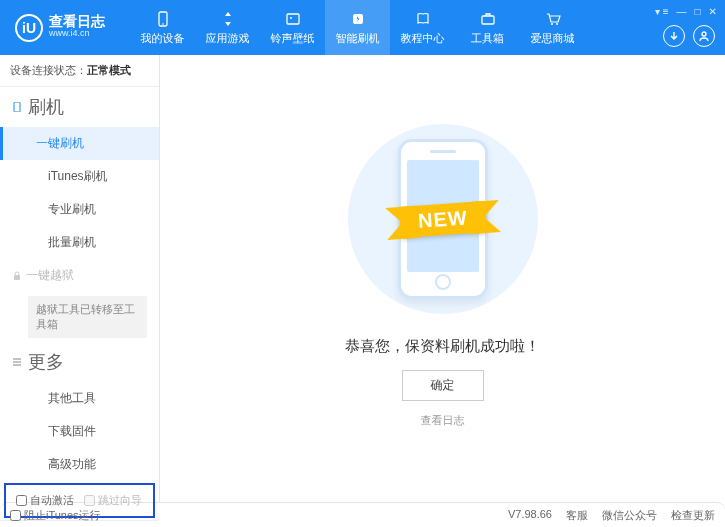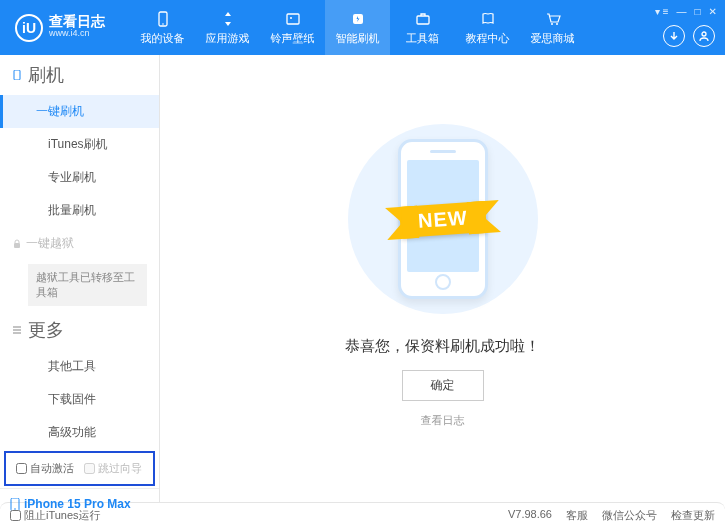--- a/index.html
+++ b/index.html
@@ -97,33 +97,33 @@
           <svg width="16" height="16" viewBox="0 0 16 16">
             <rect x="3" y="3" width="10" height="10" rx="2" fill="#fff"></rect>
             <path d="M8 5 L6.5 8 L8 8 L7 11 L9.5 7.5 L8 7.5 Z" fill="#1e88f5"></path>
           </svg>
         </span>
       <span>智能刷机</span>
     </div>
     <div class="nav-item">
       <span class="nav-icon">
           <svg width="16" height="16" viewBox="0 0 16 16">
+            <path d="M3 3 Q5 2 8 3 Q11 2 13 3 V12 Q11 11 8 12 Q5 11 3 12 Z" fill="none" stroke="#fff" stroke-width="1.2"></path>
+          </svg>
+        </span>
+      <span>教程中心</span>
+    </div>
+    <div class="nav-item">
+      <span class="nav-icon">
+          <svg width="16" height="16" viewBox="0 0 16 16">
             <rect x="2" y="5" width="12" height="8" rx="1" fill="none" stroke="#fff" stroke-width="1.3"></rect>
             <path d="M6 5 V3 H10 V5" fill="none" stroke="#fff" stroke-width="1.3"></path>
           </svg>
         </span>
       <span>工具箱</span>
-    </div>
-    <div class="nav-item">
-      <span class="nav-icon">
-          <svg width="16" height="16" viewBox="0 0 16 16">
-            <path d="M3 3 Q5 2 8 3 Q11 2 13 3 V12 Q11 11 8 12 Q5 11 3 12 Z" fill="none" stroke="#fff" stroke-width="1.2"></path>
-          </svg>
-        </span>
-      <span>教程中心</span>
     </div>
     <div class="nav-item">
       <span class="nav-icon">
           <svg width="16" height="16" viewBox="0 0 16 16">
             <path d="M2 3 H4 L6 11 H13 L15 5 H5" fill="none" stroke="#fff" stroke-width="1.2"></path>
             <circle cx="7" cy="13" r="1" fill="#fff"></circle>
             <circle cx="12" cy="13" r="1" fill="#fff"></circle>
           </svg>
         </span>
       <span>爱思商城</span>
@@ -145,20 +145,23 @@
         <svg width="12" height="12" viewBox="0 0 12 12">
           <circle cx="6" cy="4" r="2" fill="none" stroke="#fff" stroke-width="1.3"></circle>
           <path d="M2 11 Q2 8 6 8 Q10 8 10 11" fill="none" stroke="#fff" stroke-width="1.3"></path>
         </svg>
       </div>
   </div>
 </div>
 
 <div class="body-area">
   <div class="sidebar">
+    <div class="conn-status">
+      <span>设备连接状态：</span><b>正常模式</b>
+    </div>
     <div class="side-section">
       <svg width="10" height="10" viewBox="0 0 10 10">
           <rect x="2" y="0" width="6" height="10" rx="1" fill="none" stroke="#1e88f5" stroke-width="1"></rect>
         </svg>
       <span>刷机</span>
     </div>
     <div class="side-items">
       <div class="side-item active">一键刷机</div>
       <div class="side-item">iTunes刷机</div>
       <div class="side-item">专业刷机</div>

